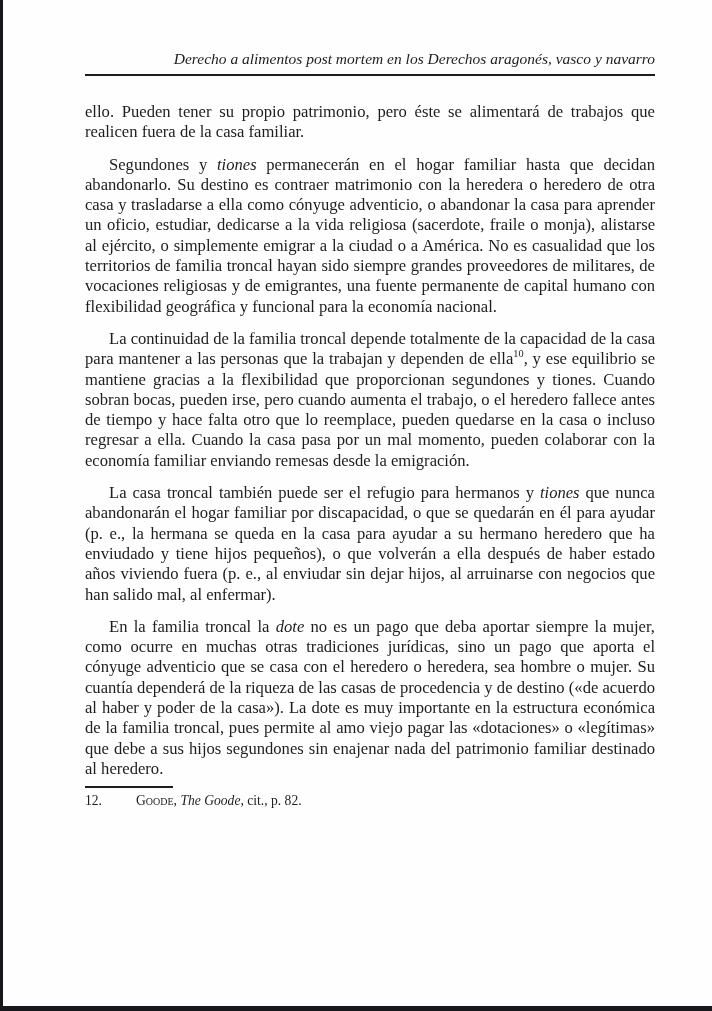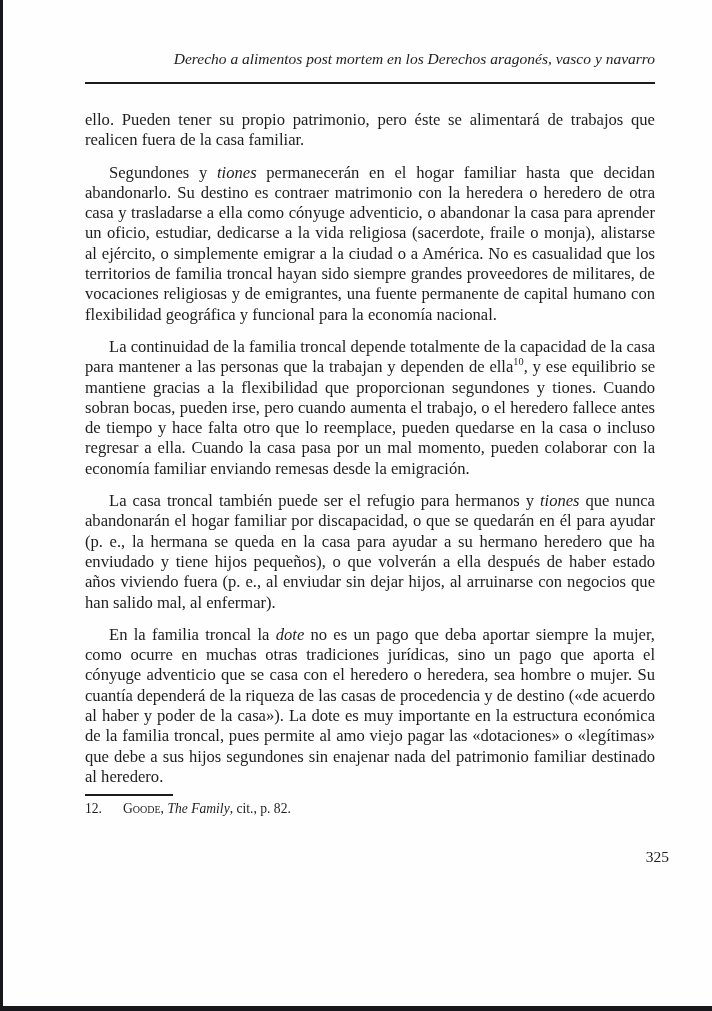--- a/index.html
+++ b/index.html
@@ -34,21 +34,21 @@
   }
   
   .running-head {
     padding-top: 50px;
   }
   .running-title {
     font-style: italic;
     font-size: 15.5px;
     line-height: 18px;
     text-align: right;
-    padding-bottom: 14px;
+    padding-bottom: 6px;
     border-bottom: 2px solid #1c1c1e;
   }
   
   .bodytext {
     margin-top: 26px;
     font-size: 16.6px;
     line-height: 20.3px;
     text-align: justify;
   }
   .para {
@@ -59,20 +59,21 @@
     margin-top: 0;
     text-indent: 0;
   }
   .para sup {
     font-size: 0.62em;
     line-height: 0;
     vertical-align: super;
   }
   .sc {
     font-variant: small-caps;
+    margin-left: 13px;
   }
   
   .footnote-area {
     margin-top: 7px;
   }
   .footnote-rule {
     width: 88px;
     height: 0;
     border-top: 2px solid #1c1c1e;
     margin-bottom: 5px;
@@ -110,19 +111,18 @@
       <p class="para noindent"><span>ello. Pueden tener su propio patrimonio, pero éste se alimentará de trabajos que realicen fuera de la casa familiar.</span></p>
       <p class="para"><span>Segundones y </span><i>tiones</i><span> permanecerán en el hogar familiar hasta que decidan abandonarlo. Su destino es contraer matrimonio con la heredera o heredero de otra casa y trasladarse a ella como cónyuge adventicio, o abandonar la casa para aprender un oficio, estudiar, dedicarse a la vida religiosa (sacerdote, fraile o monja), alistarse al ejército, o simplemente emigrar a la ciudad o a América. No es casualidad que los territorios de familia troncal hayan sido siempre grandes proveedores de militares, de vocaciones religiosas y de emigrantes, una fuente permanente de capital humano con flexibilidad geográfica y funcional para la economía nacional.</span></p>
       <p class="para"><span>La continuidad de la familia troncal depende totalmente de la capacidad de la casa para mantener a las personas que la trabajan y dependen de ella</span><sup>10</sup><span>, y ese equilibrio se mantiene gracias a la flexibilidad que proporcionan segundones y tiones. Cuando sobran bocas, pueden irse, pero cuando aumenta el trabajo, o el heredero fallece antes de tiempo y hace falta otro que lo reemplace, pueden quedarse en la casa o incluso regresar a ella. Cuando la casa pasa por un mal momento, pueden colaborar con la economía familiar enviando remesas desde la emigración.</span></p>
       <p class="para"><span>La casa troncal también puede ser el refugio para hermanos y </span><i>tiones</i><span> que nunca abandonarán el hogar familiar por discapacidad, o que se quedarán en él para ayudar (p. e., la hermana se queda en la casa para ayudar a su hermano heredero que ha enviudado y tiene hijos pequeños), o que volverán a ella después de haber estado años viviendo fuera (p. e., al enviudar sin dejar hijos, al arruinarse con negocios que han salido mal, al enfermar).</span></p>
       <p class="para"><span>En la familia troncal la </span><i>dote</i><span> no es un pago que deba aportar siempre la mujer, como ocurre en muchas otras tradiciones jurídicas, sino un pago que aporta el cónyuge adventicio que se casa con el heredero o heredera, sea hombre o mujer. Su cuantía dependerá de la riqueza de las casas de procedencia y de destino («de acuerdo al haber y poder de la casa»). La dote es muy importante en la estructura económica de la familia troncal, pues permite al amo viejo pagar las «dotaciones» o «legítimas» que debe a sus hijos segundones sin enajenar nada del patrimonio familiar destinado al heredero.</span></p>
     </div>
 
   <div class="footnote-area">
     <div class="footnote-rule"></div>
     <div class="footnote-line">
-      <span class="footnote-number">12.</span><span><span class="sc">Goode</span><span>, </span><i>The Family</i><span>, cit., p. 82.</span></span>
+      <span class="footnote-number">12.</span><span><span class="sc">Goode</span><span>, </span><i>The Goode</i><span>, cit., p. 82.</span></span>
     </div>
   </div>
 
-  <div class="page-number">325</div>
 
 </div>
 
 </body></html>

